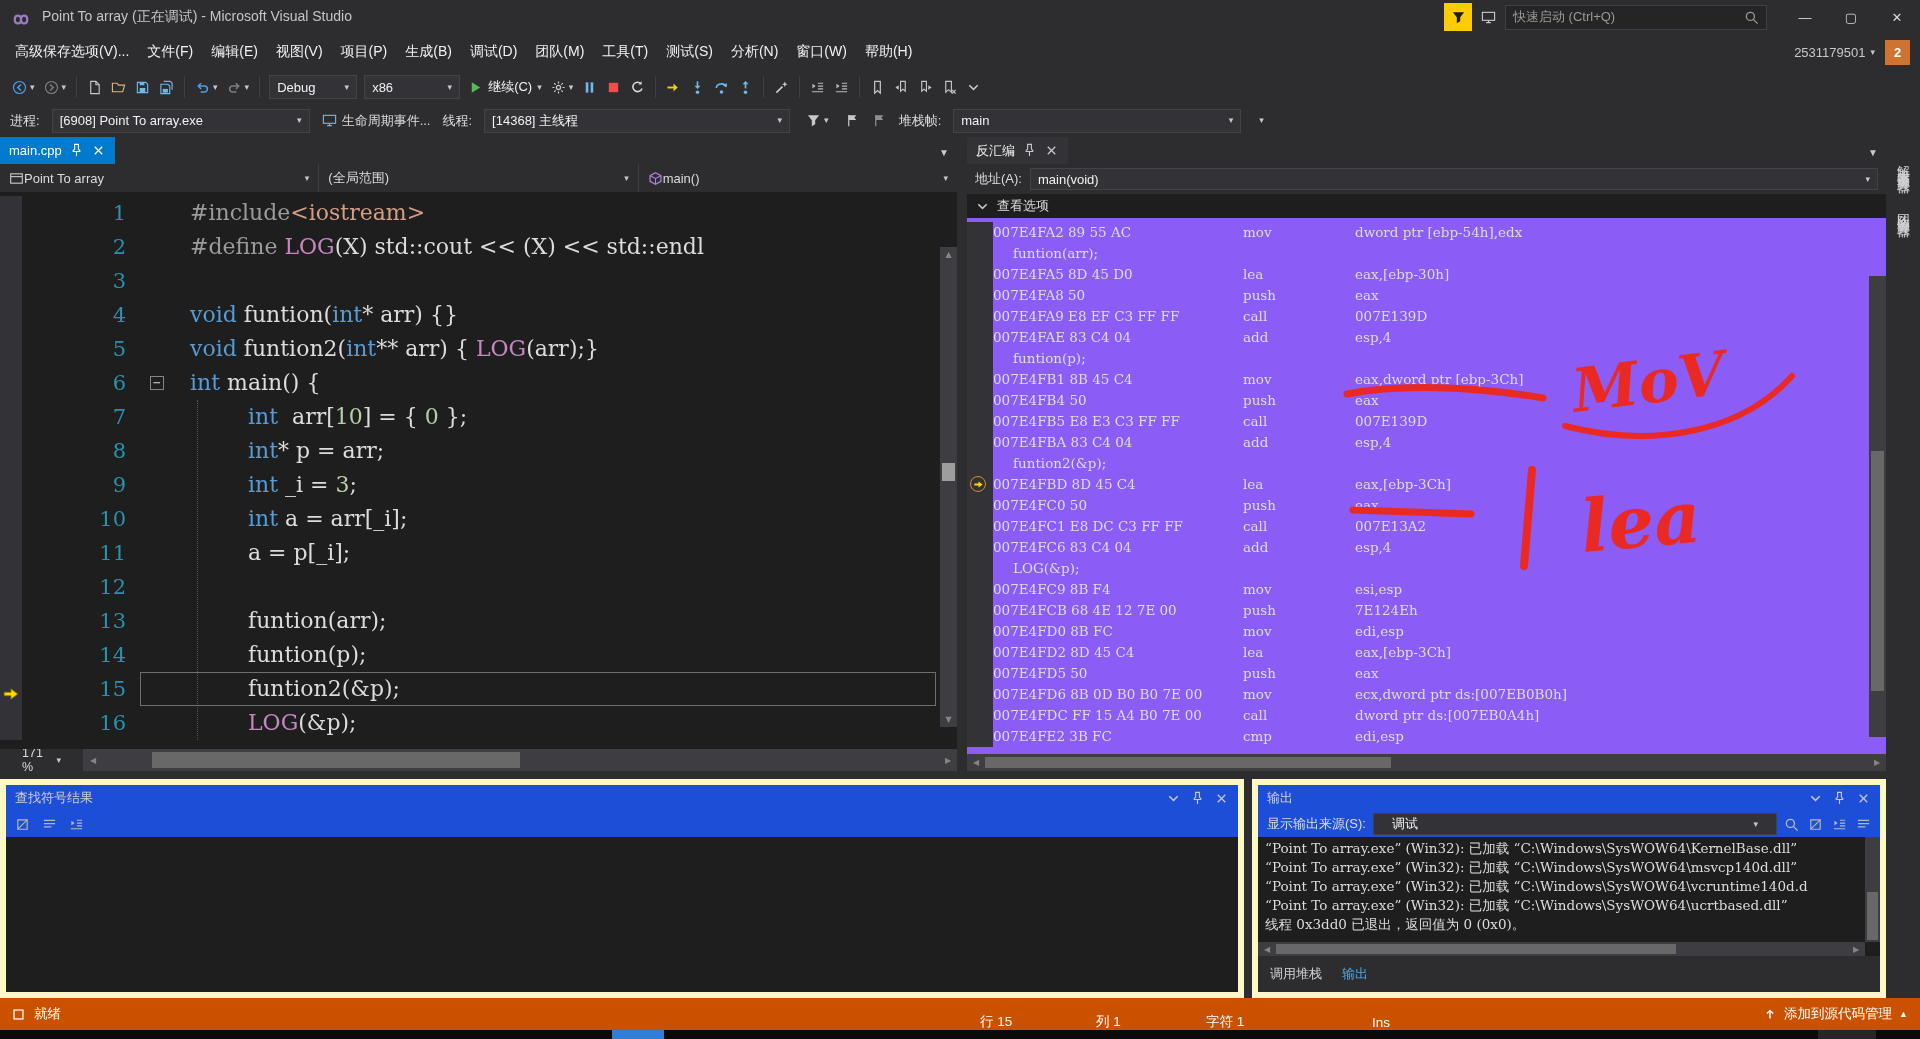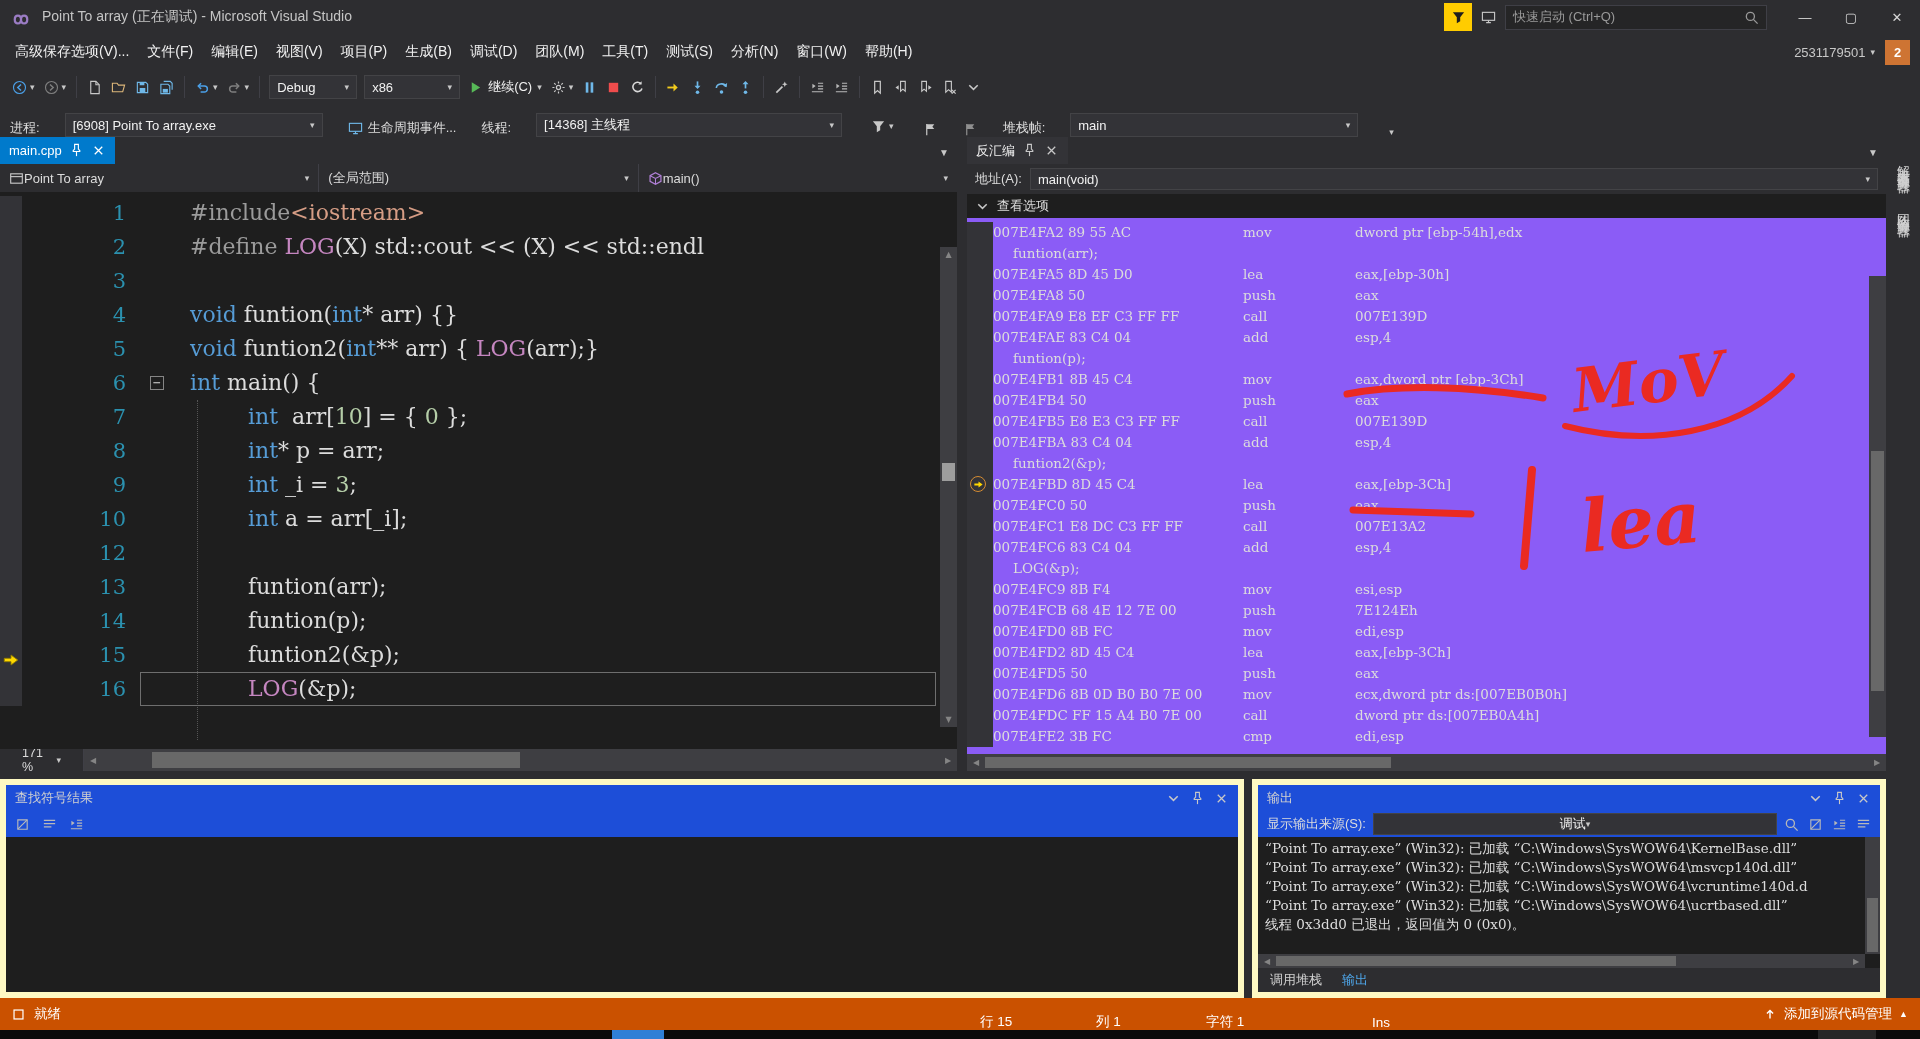--- a/index.html
+++ b/index.html
@@ -30,21 +30,21 @@
   .badge{width:25px;height:25px;background:#ce7433;color:#fff;display:flex;align-items:center;justify-content:center;font-size:13px;font-weight:bold}
 
   
   .toolbar{height:34px;display:flex;align-items:center;padding:0 8px;gap:1px}
   .tbtn{display:flex;align-items:center;padding:3px 4px;gap:3px}
   .tsep{width:1px;height:22px;background:#3f3f46;margin:0 5px}
   .tcombo{height:24px;border:1px solid #434346;background:#333337;display:flex;align-items:center;padding:0 7px;font-size:13px;color:#f1f1f1;justify-content:space-between;margin:0 3px}
   .clabel{font-size:13px;color:#f1f1f1;margin:0 2px}
 
   
-  .debugbar{height:33px;display:flex;align-items:flex-end;padding:0 10px;gap:25px;font-size:13px;color:#dcdcdc}
+  .debugbar{height:33px;display:flex;align-items:center;padding:0 10px;gap:12px;font-size:13px;color:#dcdcdc}
   .dcombo{height:24px;border:1px solid #434346;background:#333337;display:flex;align-items:center;padding:0 7px;justify-content:space-between;gap:10px;color:#f1f1f1}
   .dlabel{white-space:nowrap}
   .dbtn{display:flex;align-items:center;gap:5px;color:#dcdcdc}
 
   
   .main-row{display:flex;height:861px}
   .content-col{flex:1;display:flex;flex-direction:column;min-width:0}
   .upper{display:flex;height:634px}
   .hgap{height:8px}
   .right-strip{width:34px;background:#2d2d30;display:flex;flex-direction:column;align-items:center;padding-top:18px;gap:30px}
@@ -105,30 +105,30 @@
   .bottom{display:flex;height:219px}
   .panel{background:#1d4ed8;display:flex;flex-direction:column;border:6px solid #fef9c3}
   .find-panel{width:1244px}
   .pgap{width:8px}
   .output-panel{flex:1}
   .ptitle{height:26px;display:flex;align-items:center;padding:0 9px;font-size:13px;color:#d0d0d0;gap:6px}
   .pticons{margin-left:auto;display:flex;gap:9px;color:#c8c8c8;align-items:center}
   .ptoolbar{height:26px;display:flex;align-items:center;gap:12px;padding:0 9px;color:#b9b9b9}
   .pcontent{flex:1;background:#1e1e1e;position:relative;overflow:hidden}
   .srcrow{height:26px;display:flex;align-items:center;gap:7px;padding:0 9px;font-size:13px;color:#dcdcdc}
-  .srccombo{flex:1;max-width:420px;height:22px;border:1px solid #434346;background:#333337;display:flex;align-items:center;justify-content:center;padding:0 18px;color:#f1f1f1}
+  .srccombo{flex:1;max-width:420px;height:22px;border:1px solid #434346;background:#333337;display:flex;align-items:center;justify-content:space-between;padding:0 18px;color:#f1f1f1}
   .srcicons{margin-left:auto;display:flex;gap:9px;color:#b9b9b9;align-items:center}
   .ocontent{flex:1;background:#1e1e1e;position:relative;overflow:hidden;padding:2px 22px 2px 7px;
             font-family:"DejaVu Serif","Liberation Serif",serif;font-size:13.5px;line-height:19px;color:#dcdcdc}
   .oline{white-space:pre}
   .ovs{position:absolute;right:0;top:0;bottom:14px;width:15px;background:#3e3e42}
   .ovs .thumb{position:absolute;left:2px;right:2px;bottom:2px;height:46%;background:#686868}
   .ohs{position:absolute;left:0;right:15px;bottom:0;height:14px;background:#3e3e42;display:flex;align-items:center}
   .ohs .hs-thumb{top:2px;bottom:2px}
-  .otabs{height:24px;display:flex;align-items:center;gap:20px;padding:0 12px;font-size:13px;background:#2d2d30}
+  .otabs{height:36px;display:flex;align-items:center;gap:20px;padding:0 12px;font-size:13px;background:#2d2d30}
   .otab{color:#d0d0d0}
   .otab.active{color:#4ea6ea}
 
   
   .statusbar{height:32px;background:#ca5100;display:flex;align-items:center;color:#fff;font-size:13.5px;position:relative;padding:0 12px}
   .sb-ready{display:flex;align-items:center;gap:9px}
   .sb-abs{position:absolute;top:8px;height:32px;display:flex;align-items:center}
   .sb-right{margin-left:auto;display:flex;align-items:center;gap:7px}
 
   
@@ -582,20 +582,26 @@
                 <span class="gl"></span>
                 <span class="ln">9</span>
                 <span class="fold"></span>
                 <span class="ct" style="padding-left:72px"><span class="kw">int</span><span class="pl"> _i = </span><span class="num">3</span><span class="pl">;</span></span>
               </div>
               <div class="cl">
                 <span class="gl"></span>
                 <span class="ln">10</span>
                 <span class="fold"></span>
                 <span class="ct" style="padding-left:72px"><span class="kw">int</span><span class="pl"> a = arr[_i];</span></span>
+              </div>
+              <div class="cl">
+                <span class="gl"></span>
+                <span class="ln">11</span>
+                <span class="fold"></span>
+                <span class="ct" style="padding-left:72px"><span class="pl">a = p[_i];</span></span>
               </div>
               <div class="cl">
                 <span class="gl"></span>
                 <span class="ln">12</span>
                 <span class="fold"></span>
                 <span class="ct" style="padding-left:72px"></span>
               </div>
               <div class="cl">
                 <span class="gl"></span>
                 <span class="ln">13</span>

